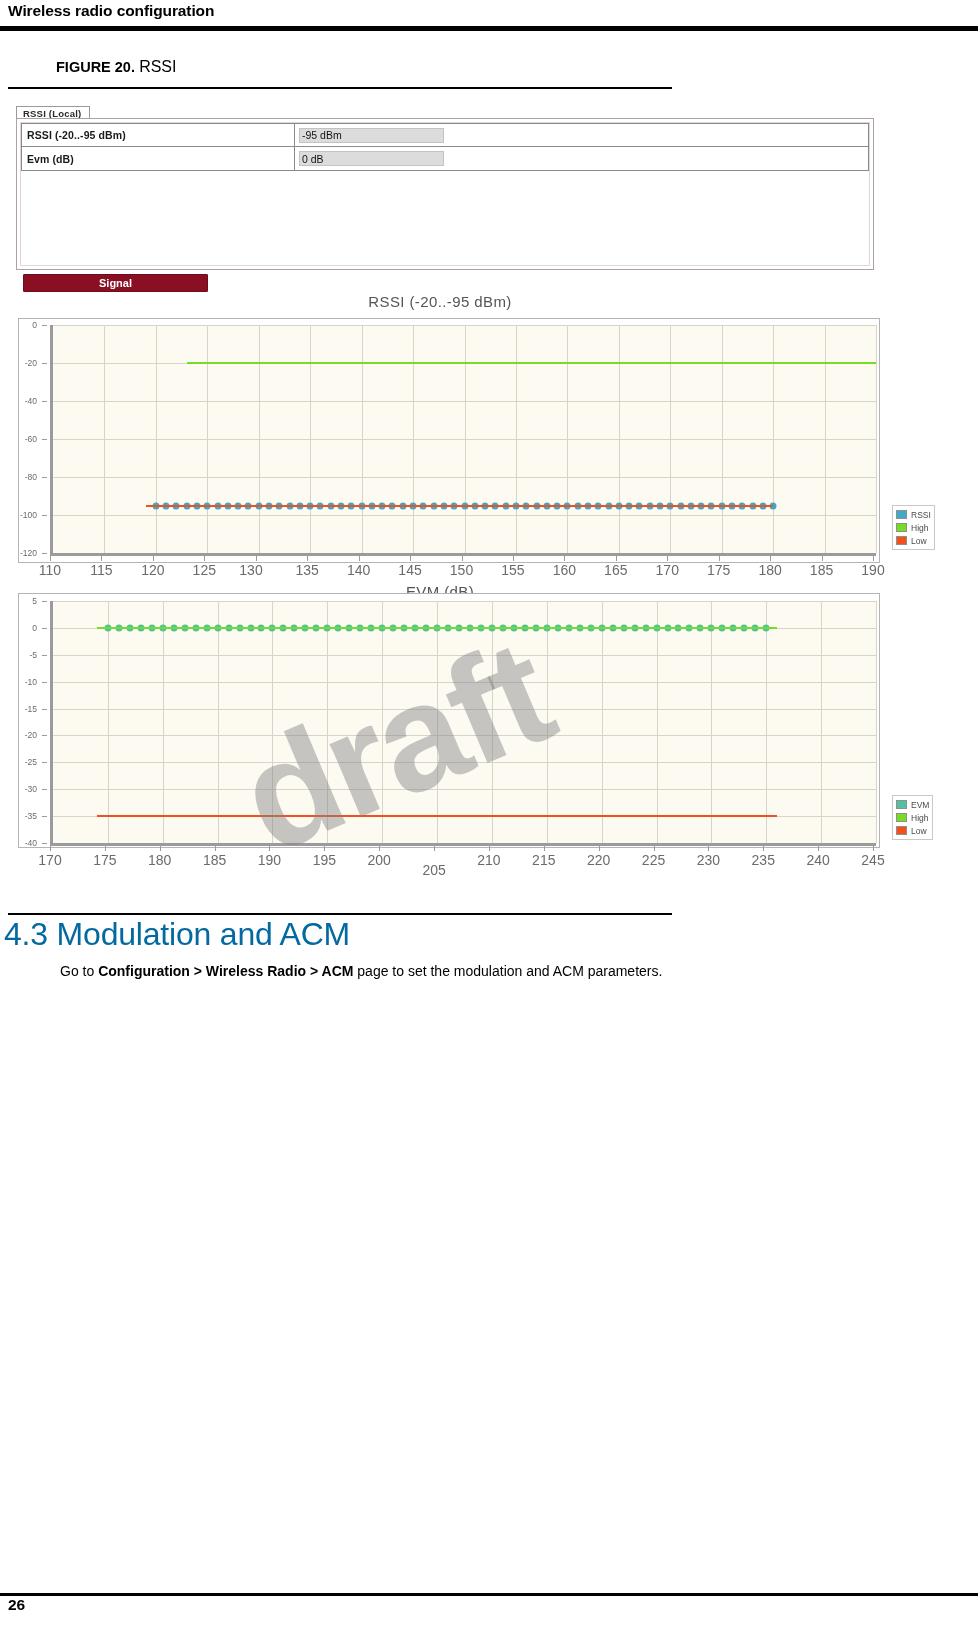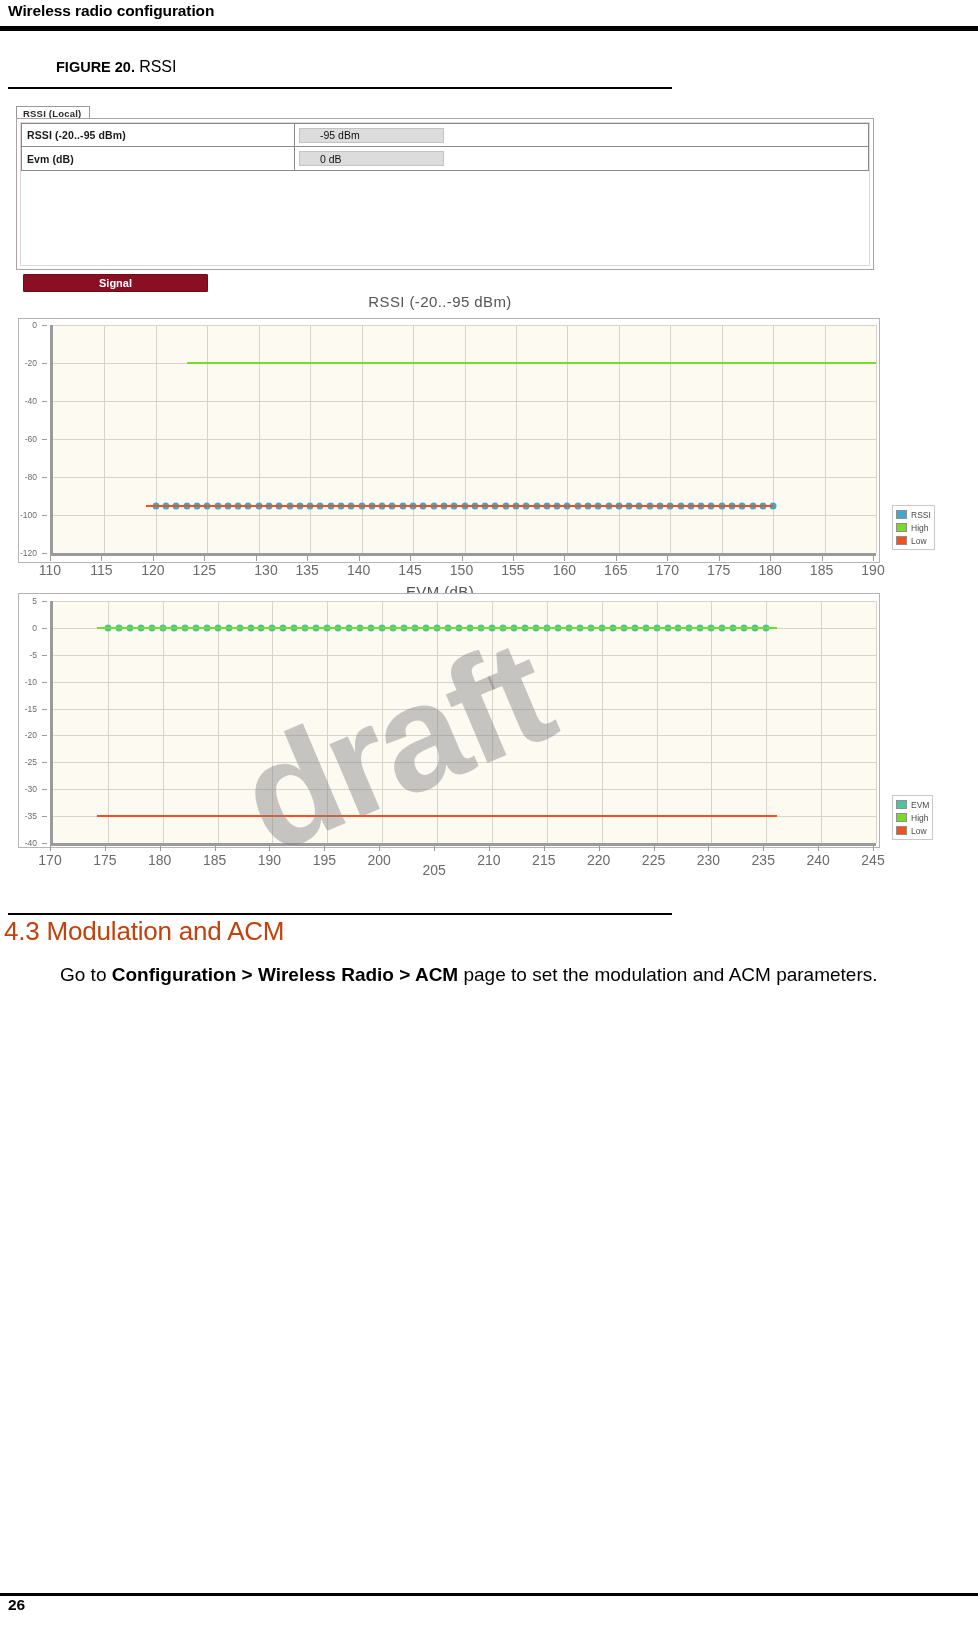--- a/index.html
+++ b/index.html
@@ -149,21 +149,21 @@
   }
   .ro-field {
     width: 145px;
     height: 15px;
     background: #dcdcdc;
     border: 1px solid #c3c3c3;
     font-size: 10.5px;
     color: #111111;
     display: flex;
     align-items: center;
-    padding-left: 20px;
+    padding-left: 2px;
     box-sizing: border-box;
   }
   .select-box {
     height: 15px;
     border: 1px solid #9a9a9a;
     background: #ffffff;
     display: inline-flex;
     align-items: center;
     font-size: 10.5px;
     color: #111111;
@@ -325,30 +325,30 @@
     left: 8px;
     top: 913px;
     width: 664px;
     height: 2px;
     background: #000000;
   }
   .section-heading {
     position: absolute;
     left: 4px;
     top: 916px;
-    font-size: 26px;
-    color: #c2410c;
+    font-size: 32px;
+    color: #0369a1;
     letter-spacing: -0.2px;
   }
   .body-text {
     position: absolute;
     left: 60px;
     top: 962px;
     width: 900px;
-    font-size: 19px;
+    font-size: 14px;
     line-height: 1.35;
   }
   .body-text b { font-weight: bold; }
 
   
   .page-footer {
     position: absolute;
     left: 0;
     bottom: 0;
     width: 978px;
@@ -507,21 +507,21 @@
     </div>
 <div class="tick-mark-x" style="left: 50px; top: 263px;"></div>
     <div class="xtick-label" style="left: 50px; top: 269px;">110</div>
     <div class="tick-mark-x" style="left: 101.438px; top: 263px;"></div>
     <div class="xtick-label" style="left: 101.438px; top: 269px;">115</div>
     <div class="tick-mark-x" style="left: 152.875px; top: 263px;"></div>
     <div class="xtick-label" style="left: 152.875px; top: 269px;">120</div>
     <div class="tick-mark-x" style="left: 204.312px; top: 263px;"></div>
     <div class="xtick-label" style="left: 204.312px; top: 269px;">125</div>
     <div class="tick-mark-x" style="left: 255.75px; top: 263px;"></div>
-    <div class="xtick-label" style="left: 266px; top: 269px;">130</div>
+    <div class="xtick-label" style="left: 251px; top: 269px;">130</div>
     <div class="tick-mark-x" style="left: 307.188px; top: 263px;"></div>
     <div class="xtick-label" style="left: 307.188px; top: 269px;">135</div>
     <div class="tick-mark-x" style="left: 358.625px; top: 263px;"></div>
     <div class="xtick-label" style="left: 358.625px; top: 269px;">140</div>
     <div class="tick-mark-x" style="left: 410.062px; top: 263px;"></div>
     <div class="xtick-label" style="left: 410.062px; top: 269px;">145</div>
     <div class="tick-mark-x" style="left: 461.5px; top: 263px;"></div>
     <div class="xtick-label" style="left: 461.5px; top: 269px;">150</div>
     <div class="tick-mark-x" style="left: 512.938px; top: 263px;"></div>
     <div class="xtick-label" style="left: 512.938px; top: 269px;">155</div>

